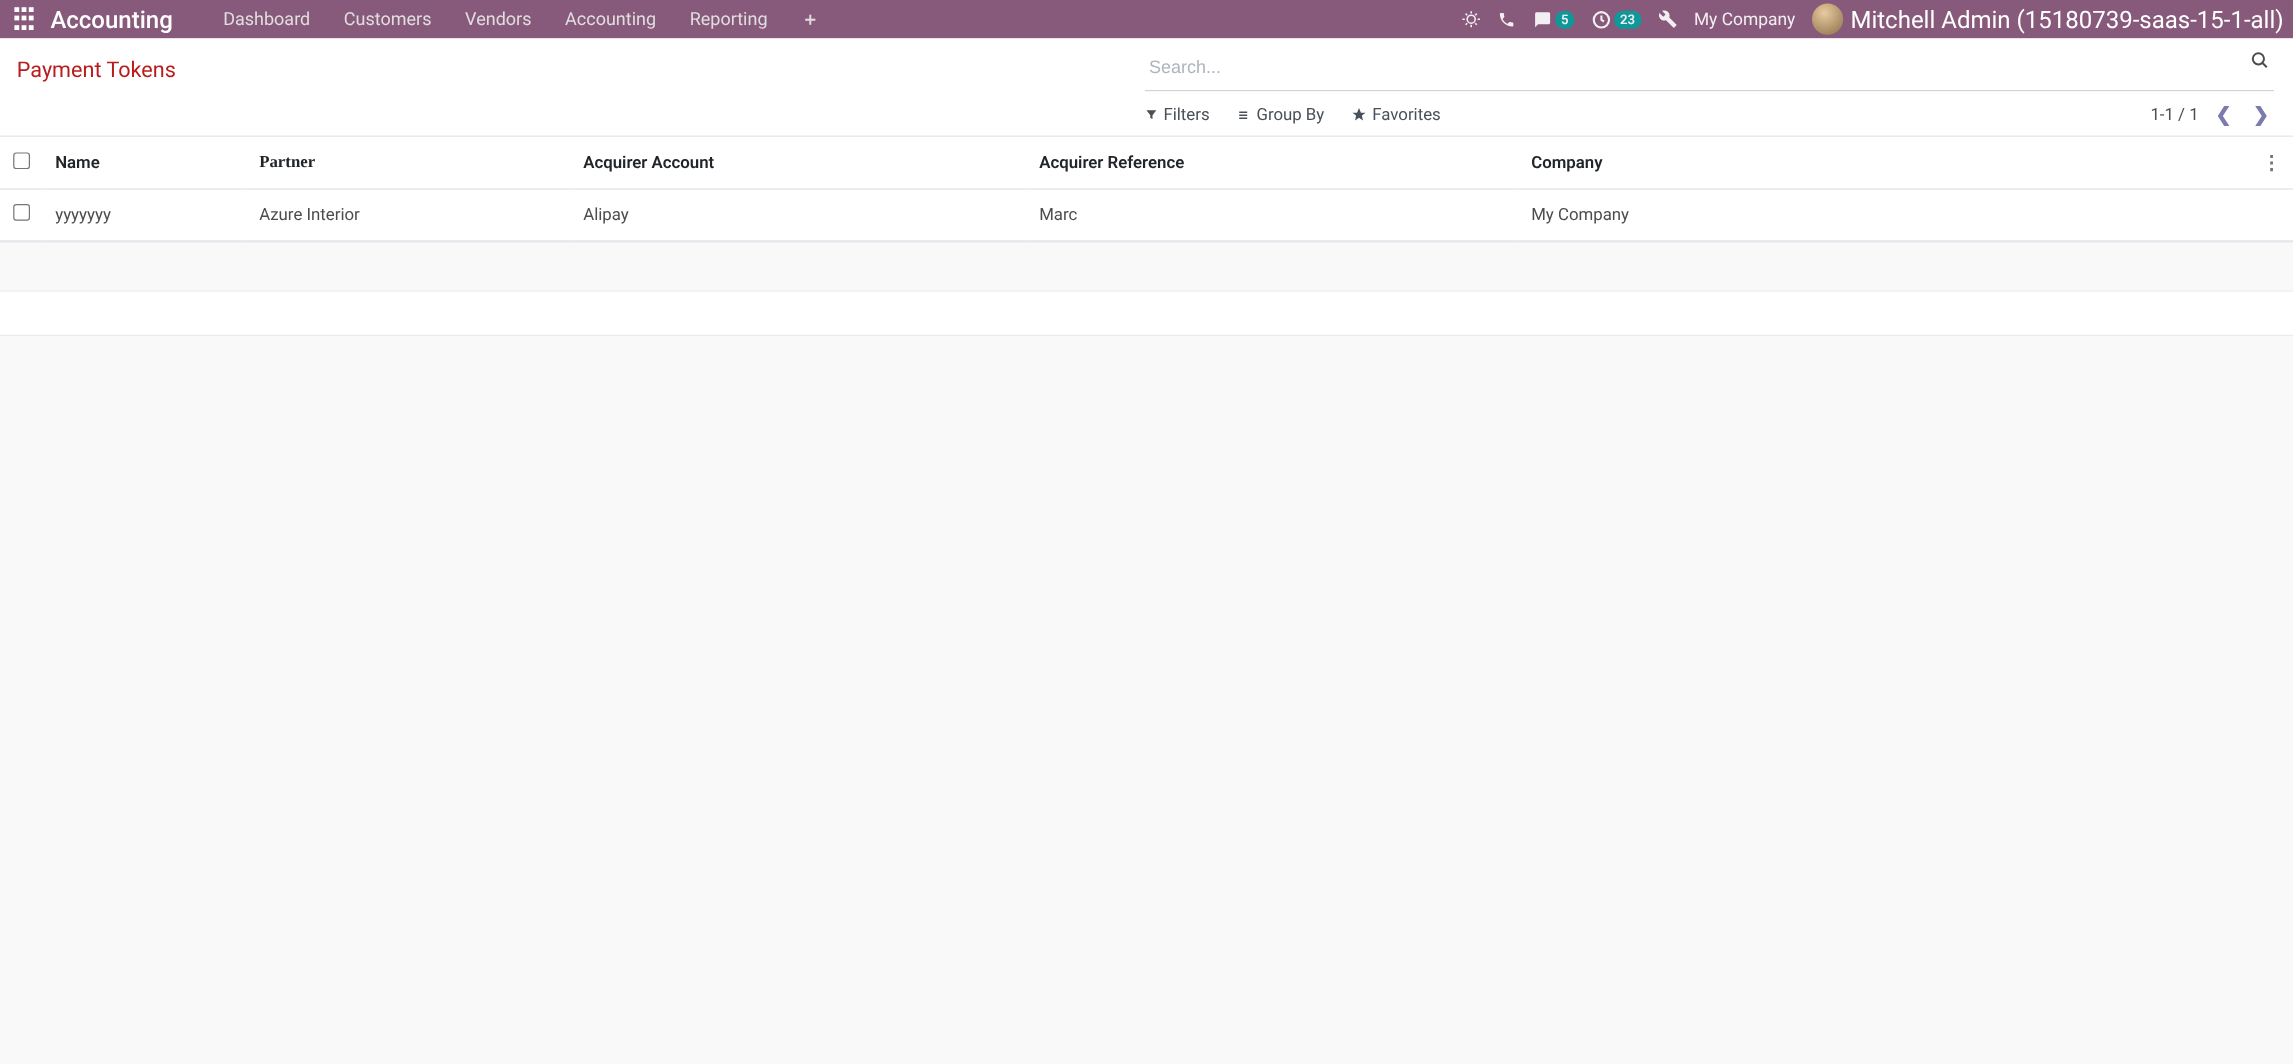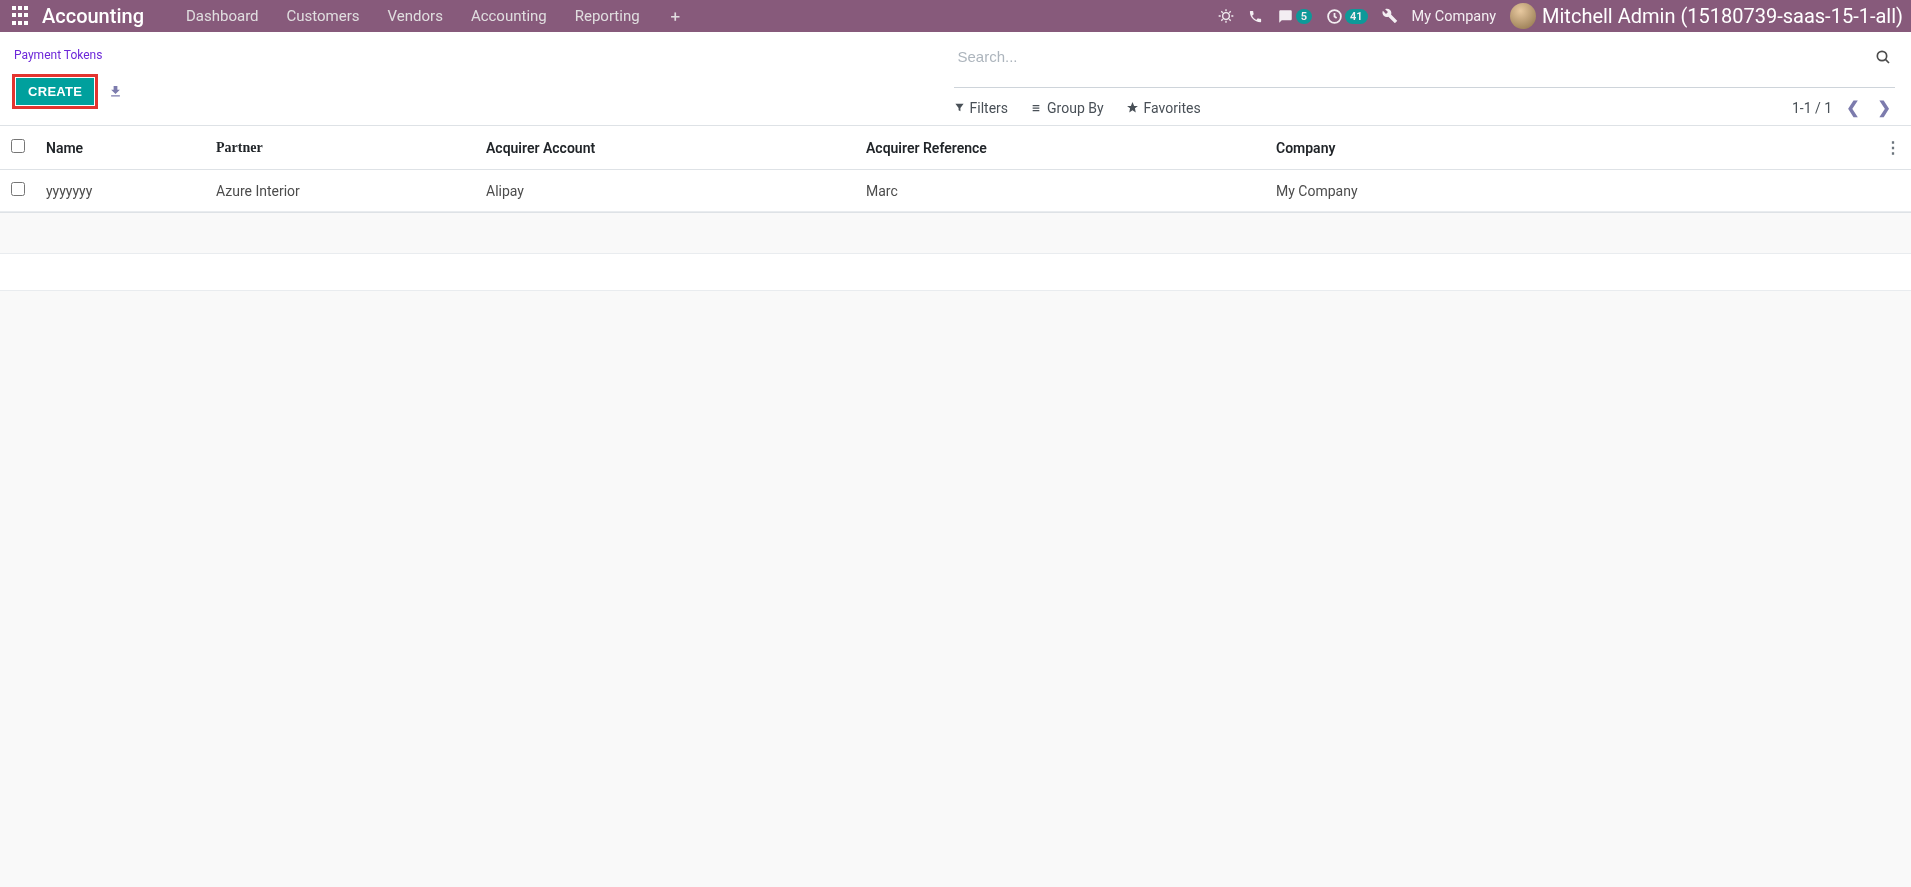--- a/index.html
+++ b/index.html
@@ -25,35 +25,35 @@
   .user { color: #fff; font-size: 20px; display: flex; align-items: center; cursor: pointer; }
 
   .controlbar {
     background: #fff;
     border-bottom: 1px solid #dee2e6;
     padding: 10px 16px 8px 12px;
     display: flex;
   }
   .cb-left { width: 50%; }
   .cb-right { width: 50%; }
-  .breadcrumb-title { font-size: 12px; color: #6d28d9; margin: 6px 0 12px 2px; }
+  .breadcrumb-title { font-size: 18px; color: #b91c1c; margin: 6px 0 12px 2px; }
   .btn-row { display: flex; align-items: center; gap: 10px; }
   .create-btn {
     background: #00A09D;
     color: #fff;
     border: none;
     padding: 6px 12px;
     font-weight: 600;
     font-size: 13px;
     cursor: pointer;
     letter-spacing: .3px;
   }
   .create-wrap { border: 3px solid #e3342f; padding: 1px; display: inline-block; }
   .export-btn { color: #7C7BAD; cursor: pointer; font-size: 15px; }
-  .searchrow { display: flex; align-items: center; border-bottom: 1px solid #ced4da; padding-bottom: 16px; }
+  .searchrow { display: flex; align-items: flex-start; border-bottom: 1px solid #ced4da; padding-bottom: 4px; }
   .searchrow input {
     border: none; outline: none; flex: 1; font-size: 15px; padding: 6px 4px; color: #495057;
   }
   .searchrow input::placeholder { color: #adb5bd; }
   .search-icon { color: #6c757d; cursor: pointer; font-size: 16px; padding: 0 4px; }
   .filterbar { display: flex; align-items: center; gap: 22px; margin-top: 10px; color: #495057; font-size: 14px; justify-content: center; }
   .filterbar .f { cursor: pointer; display: inline-flex; align-items: center; gap: 5px; }
   .pager { margin-left: auto; display: flex; align-items: center; gap: 10px; color: #495057; }
   .pager .chev { color: #7C7BAD; cursor: pointer; font-size: 16px; padding: 0 4px; font-weight: 600; }
 
@@ -113,48 +113,38 @@
       <svg width="17" height="15" viewBox="0 0 24 24" fill="#fff">
           <path d="M20 2H4c-1.1 0-2 .9-2 2v18l4-4h14c1.1 0 2-.9 2-2V4c0-1.1-.9-2-2-2z"></path>
         </svg>
       <span class="badge">5</span>
     </span>
     <span class="ico">
       <svg width="17" height="17" viewBox="0 0 24 24" fill="none" stroke="#fff" stroke-width="2.5">
           <circle cx="12" cy="12" r="9"></circle>
           <path d="M12 7v5l3 2"></path>
         </svg>
-      <span class="badge">41</span>
+      <span class="badge">23</span>
     </span>
     <span class="ico">
       <svg width="16" height="16" viewBox="0 0 24 24" fill="#fff">
           <path d="M22.7 19l-9.1-9.1c.9-2.3.4-5-1.5-6.9-2-2-5-2.4-7.4-1.3L9 6 6 9 1.3 4.3C.2 6.7.6 9.7 2.6 11.7c1.9 1.9 4.6 2.4 6.9 1.5l9.1 9.1c.4.4 1 .4 1.4 0l2.3-2.3c.5-.4.5-1.1.4-1.4z"></path>
         </svg>
     </span>
     <span class="ico" style="font-size:14.5px;">My Company</span>
     <span class="user">
       <span class="avatar"></span>
       <span>Mitchell Admin (15180739-saas-15-1-all)</span>
     </span>
   </div>
 </div>
 
 <div class="controlbar">
   <div class="cb-left">
     <div class="breadcrumb-title">Payment Tokens</div>
-    <div class="btn-row">
-      <span class="create-wrap">
-        <button class="create-btn">CREATE</button>
-      </span>
-      <span class="export-btn">
-        <svg width="15" height="15" viewBox="0 0 24 24" fill="#7C7BAD">
-            <path d="M19 9h-4V3H9v6H5l7 7 7-7zM5 18v2h14v-2H5z"></path>
-          </svg>
-      </span>
-    </div>
   </div>
   <div class="cb-right">
     <div class="searchrow">
       <input type="text" placeholder="Search..." style="">
       <span class="search-icon">
         <svg width="16" height="16" viewBox="0 0 24 24" fill="none" stroke="#4c4c4c" stroke-width="2.5">
             <circle cx="10.5" cy="10.5" r="7"></circle>
             <path d="M21 21l-5-5"></path>
           </svg>
       </span>

